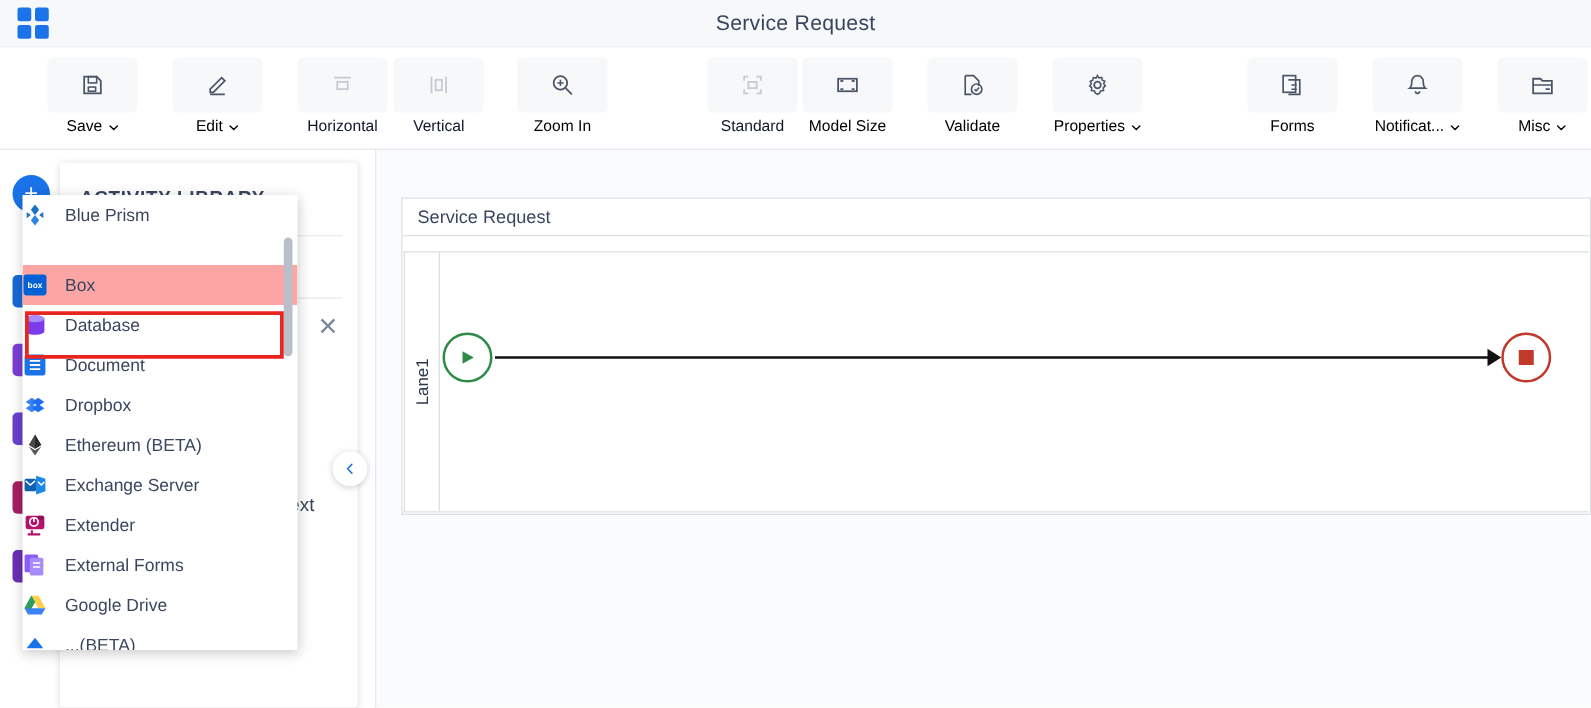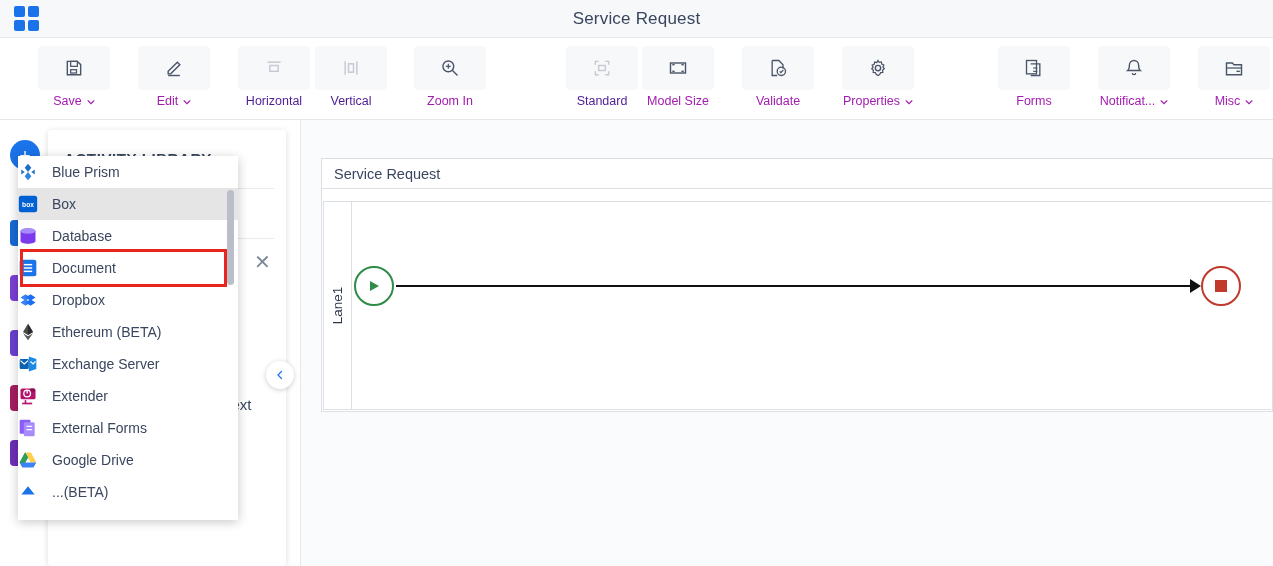--- a/index.html
+++ b/index.html
@@ -46,24 +46,24 @@
     position: absolute; top: 8px;
     display: flex; flex-direction: column; align-items: center;
     cursor: pointer; user-select: none;
   }
   .tb-btn {
     width: 72px; height: 44px; border-radius: 4px;
     background: #f7f8fa;
     display: flex; align-items: center; justify-content: center;
   }
   .tb-label {
-    margin-top: 4px; font-size: 12.5px; color: #a21caf; white-space: nowrap;
+    margin-top: 4px; font-size: 12.5px; color: #000000; white-space: nowrap;
     display: flex; align-items: center; gap: 4px;
   }
-  .tb-item.disabled .tb-label { color: #4c1d95; align-items: center; }
+  .tb-item.disabled .tb-label { color: #0f172a; align-items: center; }
   .tb-item.disabled .tb-btn svg { stroke: #c4c9d2; }
   .chev { display: inline-block; width: 9px; height: 9px; }
   .chev svg { display: block; }
 
   
   .rail {
     position: absolute; left: 0; top: 120px; width: 48px; height: 446px;
     background: #ffffff;
   }
   .rail-add {
@@ -164,21 +164,21 @@
     position: absolute; left: 18px; top: 156px; width: 220px; height: 364px;
     background: #ffffff;
     box-shadow: 0 2px 10px rgba(0,0,0,.22);
     overflow: hidden; z-index: 40;
   }
   .dd-row {
     position: relative; height: 32px;
     display: flex; align-items: center; gap: 14px;
     font-size: 14px; color: #39465e; cursor: pointer;
   }
-  .dd-row.alt { background: #e5e5e5; }
+  .dd-row.alt { background: #fca5a5; margin-top: 24px; }
   .dd-ico { width: 20px; height: 20px; flex: 0 0 20px; display: block; }
   .dd-scroll {
     position: absolute; right: 4px; top: 34px;
     width: 7px; height: 95px; border-radius: 4px; background: #b9bec8;
     z-index: 42;
   }
   .highlight-box {
     position: absolute; left: 20px; top: 249px; width: 207px; height: 38px;
     border: 3px solid #e8251f; z-index: 45; pointer-events: none;
   }

